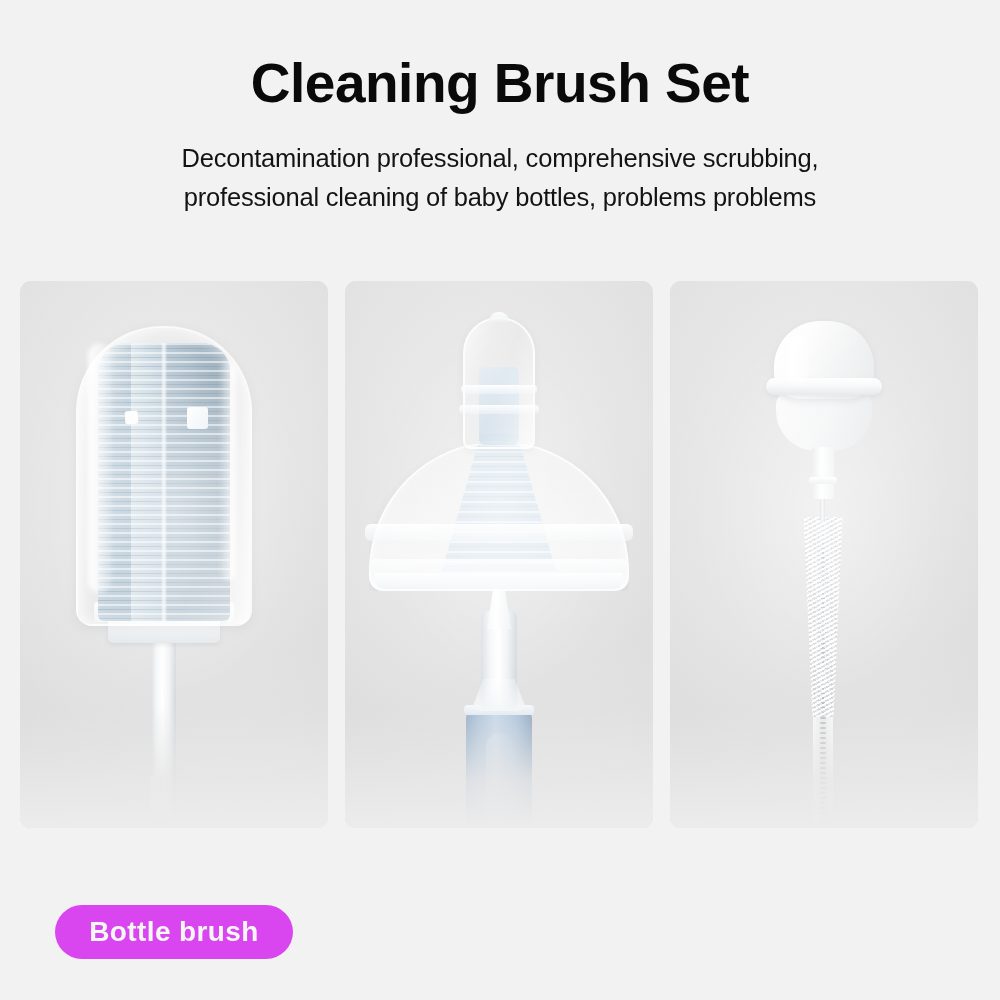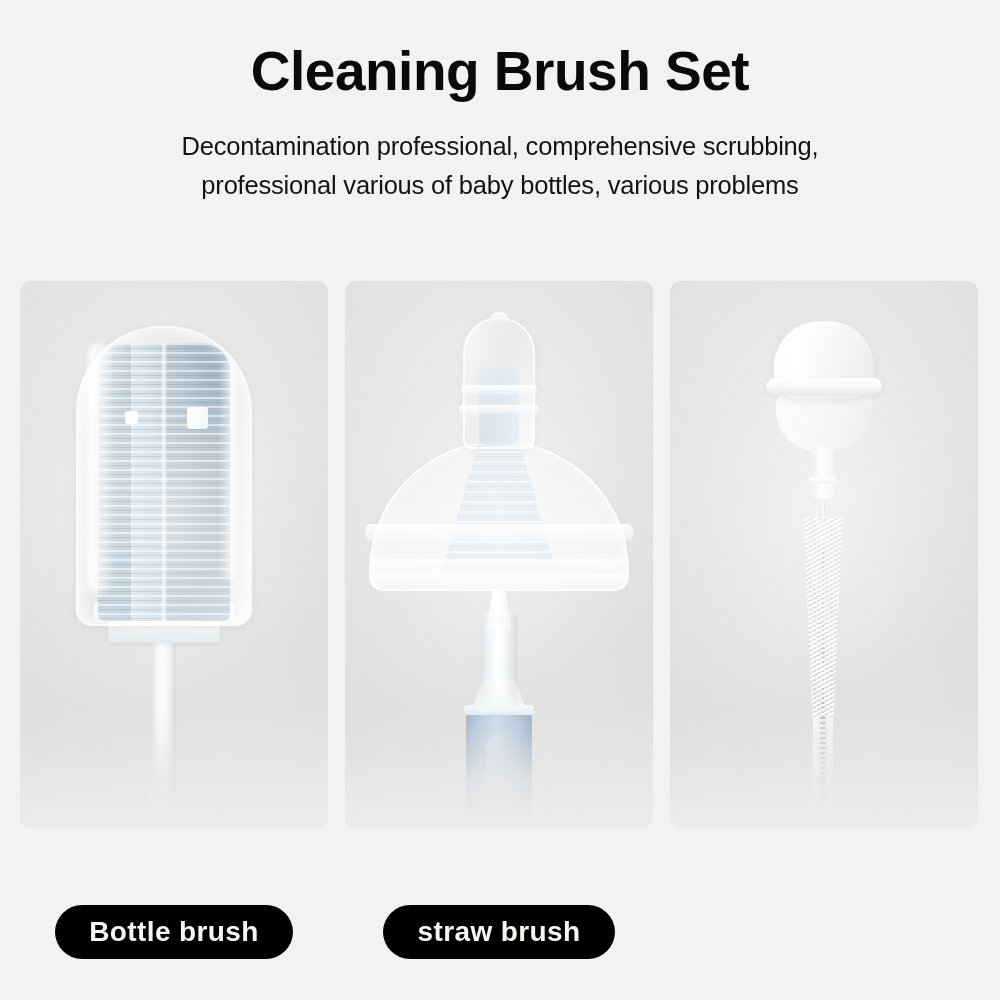--- a/index.html
+++ b/index.html
@@ -12,21 +12,21 @@
   }
 
   
   .header{ position:absolute; left:0; top:0; width:1000px; }
   .title{
     text-align:center;
     font-size:55px;
     font-weight:bold;
     color:#0a0a0a;
     letter-spacing:-0.5px;
-    margin-top:43px;
+    margin-top:55px;
     line-height:1.05;
     font-stretch:condensed;
   }
   .subtitle{
     text-align:center;
     font-size:25.5px;
     color:#131313;
     line-height:1.52;
     margin-top:26px;
     letter-spacing:-0.2px;
@@ -359,36 +359,36 @@
   .label-cell{
     width:308px;
     display:flex; align-items:center; justify-content:center;
   }
   .pill{
     display:inline-flex;
     align-items:center; justify-content:center;
     height:54px;
     padding:0 34px;
     border-radius:27px;
-    background:#000000;
+    background:#d946ef;
     color:#f4f7f1;
     font-size:28px;
     font-weight:bold;
     letter-spacing:0.4px;
     white-space:nowrap;
   }
 </style>
 </head>
 <body>
 
 <div class="header">
   <div class="title">Cleaning Brush Set</div>
   <div class="subtitle">
     <div>Decontamination professional, comprehensive scrubbing,</div>
-    <div>professional various of baby bottles, various problems</div>
+    <div>professional cleaning of baby bottles, problems problems</div>
   </div>
 </div>
 
 <div class="panels">
 
   <div class="panel">
     <div class="bb">
       <div class="bb-handle"></div>
       <div class="bb-curve"></div>
       <div class="bb-base2"></div>
@@ -454,16 +454,13 @@
     <div class="vign"></div>
     <div class="floor"></div>
   </div>
 
 </div>
 
 <div class="labels">
   <div class="label-cell">
     <span class="pill">Bottle brush</span>
   </div>
-  <div class="label-cell">
-    <span class="pill">straw brush</span>
-  </div>
 </div>
 
 </body></html>

